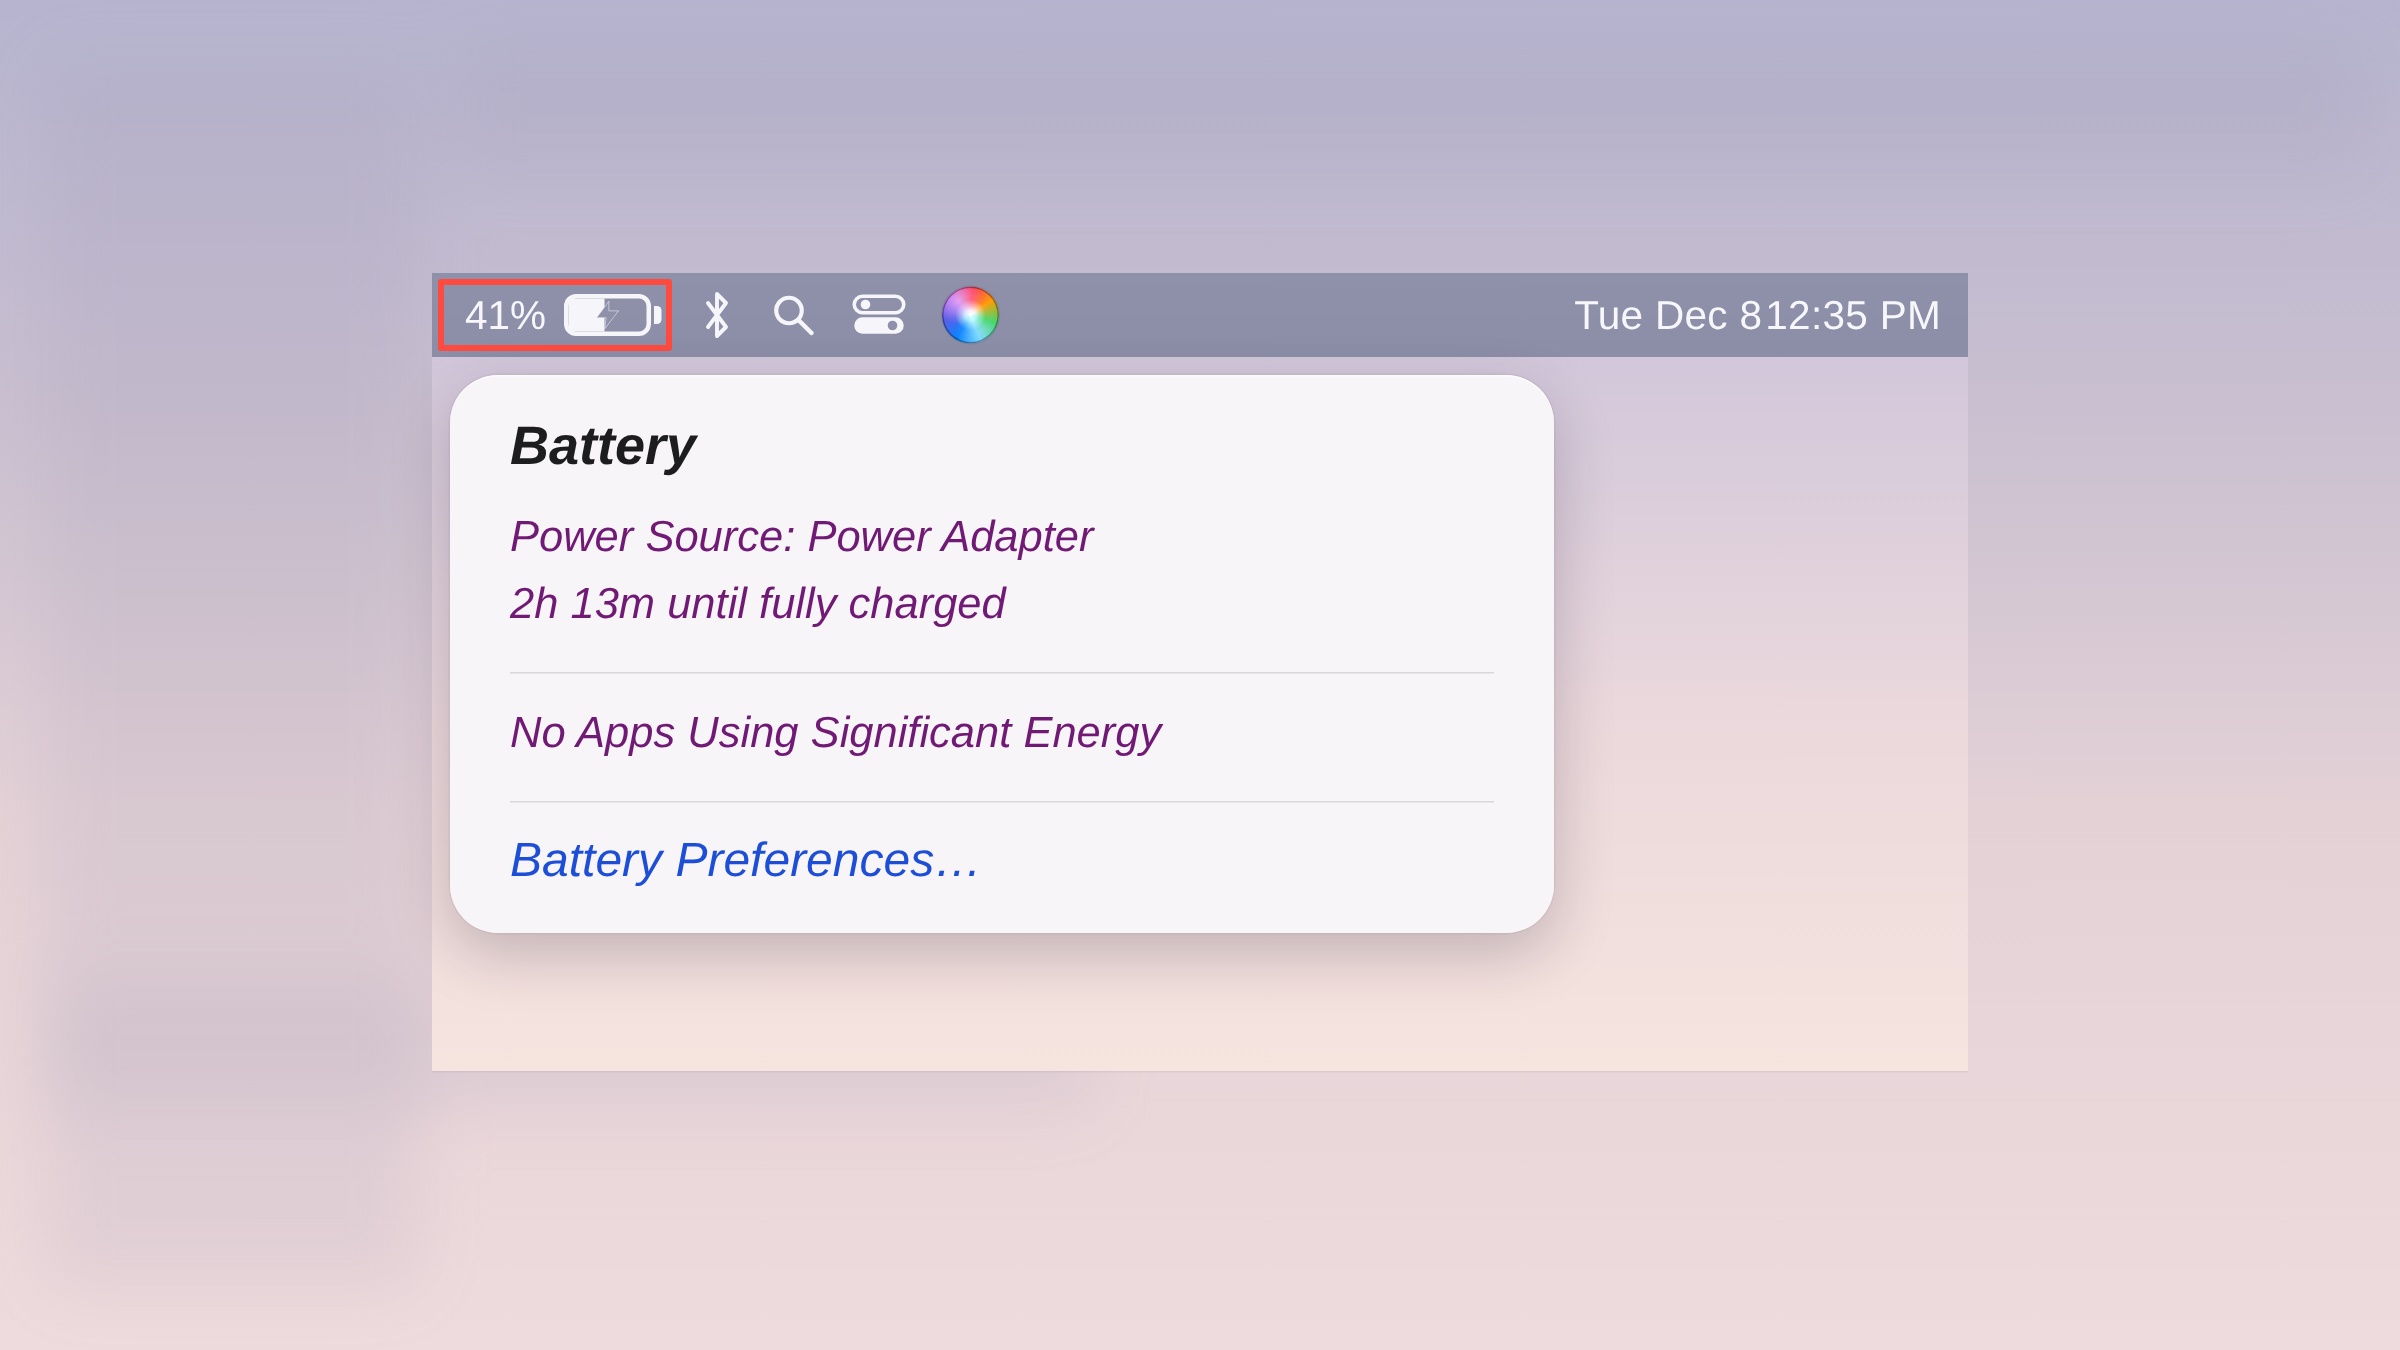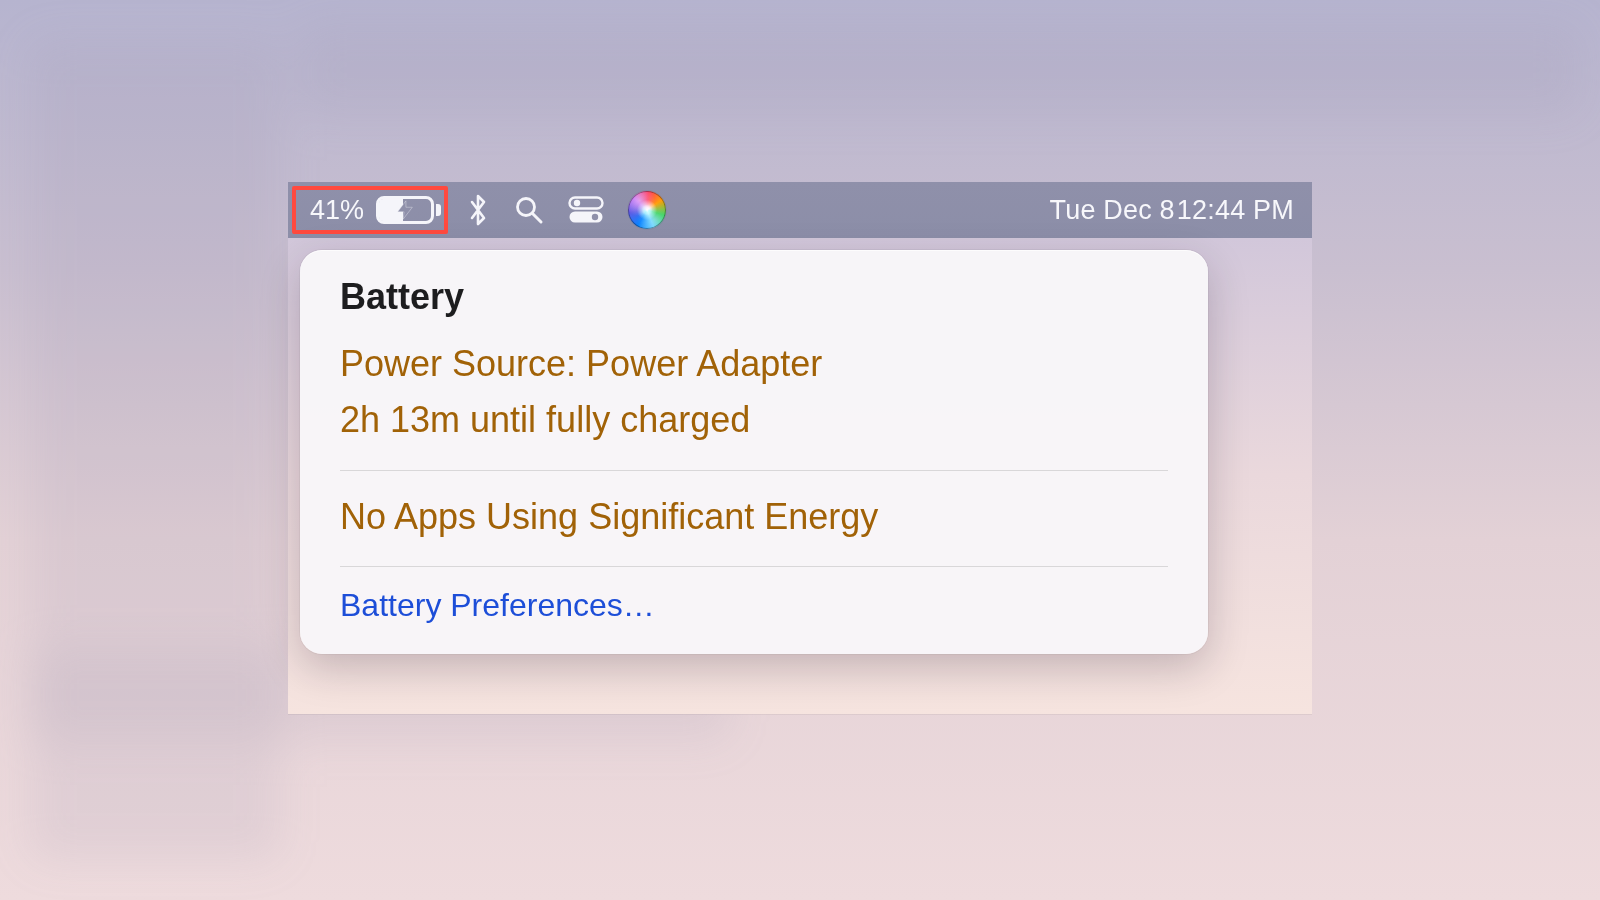--- a/index.html
+++ b/index.html
@@ -128,37 +128,38 @@
       background: radial-gradient(circle at 50% 50%, #ffffff 0%, #9fe7ff 12%, rgba(0,0,0,0) 55%),
                   radial-gradient(circle at 50% 50%, rgba(255,255,255,0.9) 0%, rgba(255,255,255,0) 30%);
       mix-blend-mode: screen;
     }
 
     
     .popover {
       position: absolute;
       left: 12px;
       top: 68px;
-      width: 908px;
+      width: 736px;
       background: rgba(248,246,249,0.97);
-      border-radius: 22px;
+      border-radius: 32px;
       box-shadow: 0 14px 40px rgba(30,20,40,0.22), 0 1px 0 rgba(255,255,255,0.7) inset, 0 0 0 1px rgba(0,0,0,0.04);
       padding: 26px 40px 30px;
       color: #3b3b3f;
+      font-style: italic;
     }
     .popover h2 {
       font-size: 36px;
       font-weight: 700;
       color: #1d1d1f;
       margin-bottom: 18px;
     }
     .popover .info-line {
-      font-size: 36px;
+      font-size: 29px;
       line-height: 1.55;
-      color: #a16207;
+      color: #701a75;
       font-weight: 400;
     }
     .popover hr {
       border: none;
       border-top: 1px solid rgba(0,0,0,0.12);
       margin: 22px 0 18px;
     }
     .popover .prefs {
       font-size: 32px;
       color: #1d4ed8;
@@ -224,21 +225,21 @@
         </svg>
       </span>
     </div>
 
     <div class="menubar-item">
       <span class="siri-orb"></span>
     </div>
 
     <div class="date-time">
       <span>Tue Dec 8</span>
-      <span>12:44 PM</span>
+      <span>12:35 PM</span>
     </div>
 
   </div>
 
   <div class="popover">
     <h2>Battery</h2>
 
     <div class="info-line">Power Source: Power Adapter</div>
     <div class="info-line">2h 13m until fully charged</div>
 

